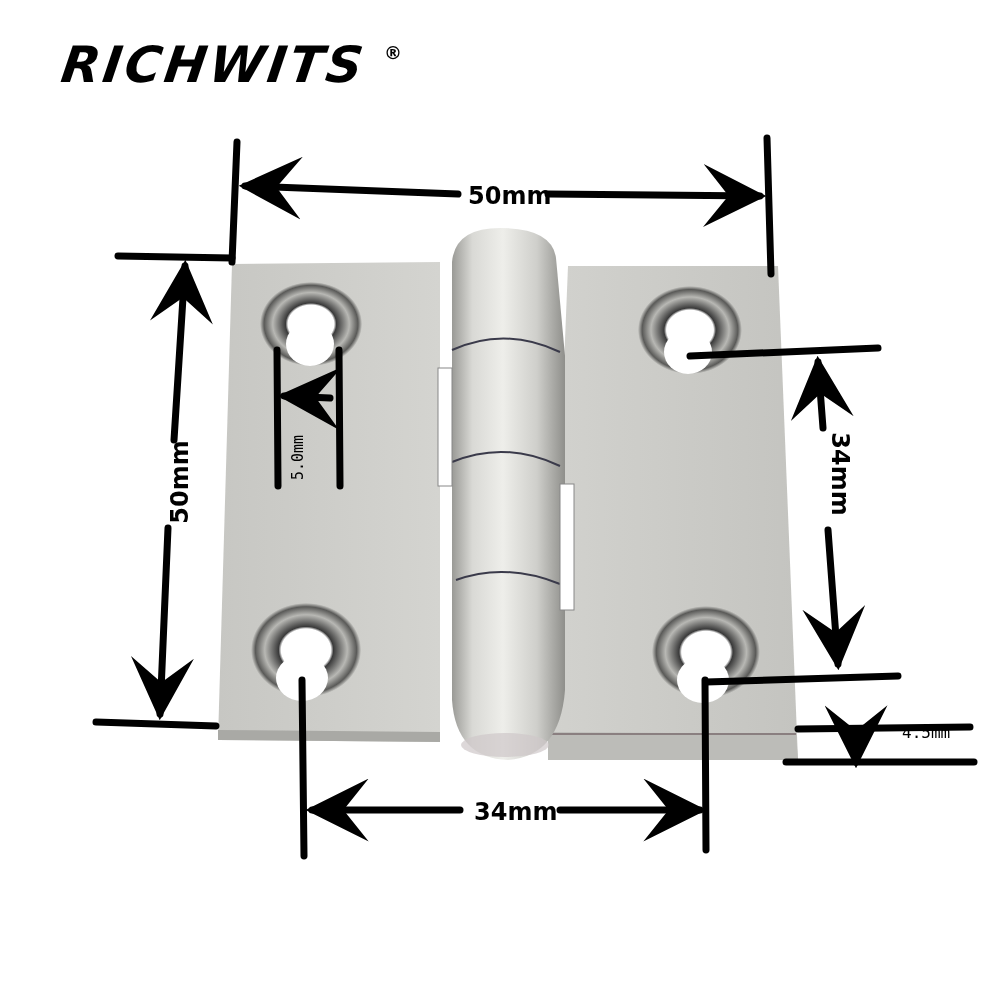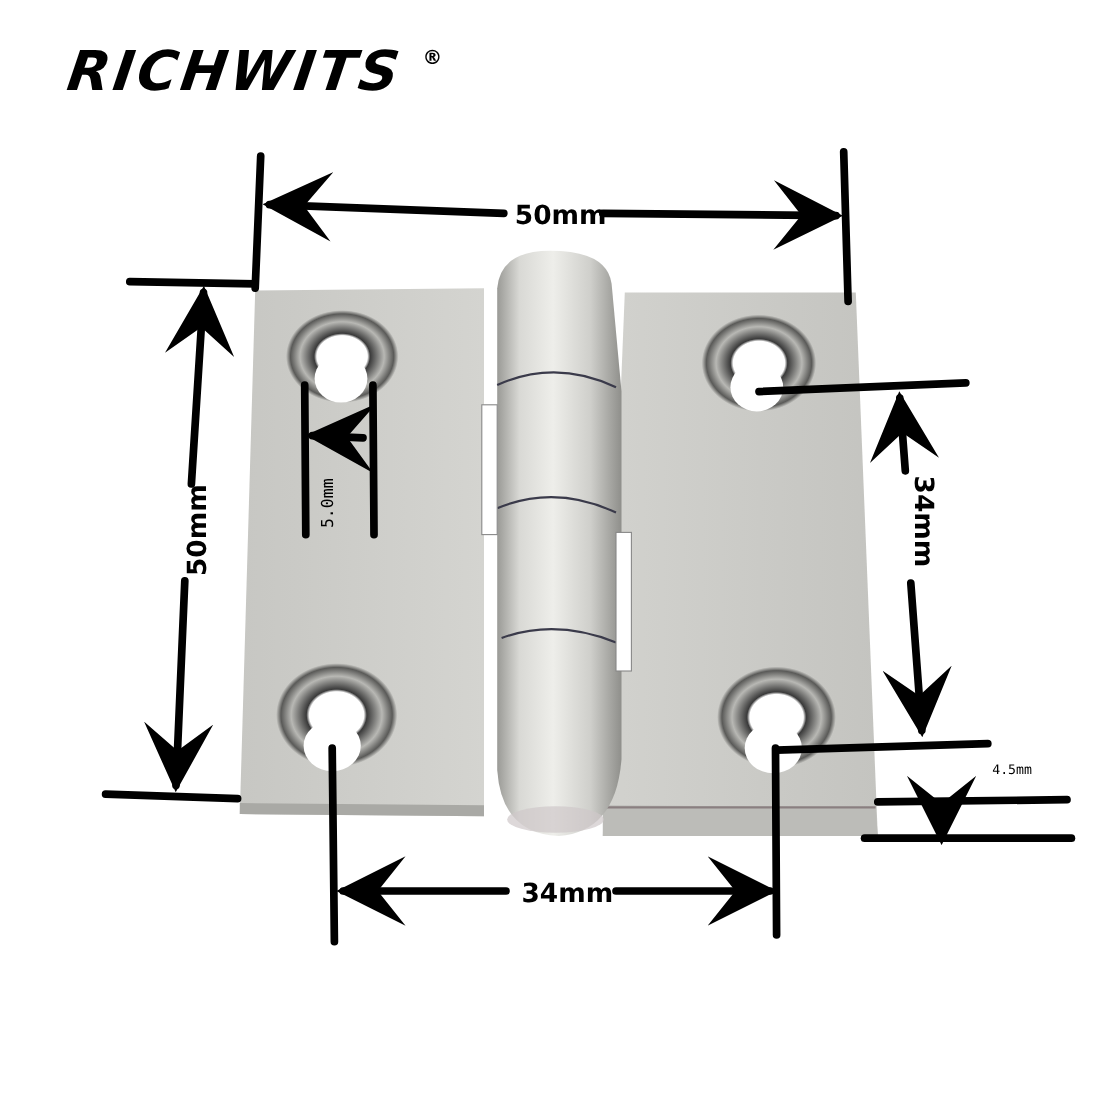--- a/index.html
+++ b/index.html
@@ -113,13 +113,13 @@
     <line x1="786" y1="762" x2="974" y2="762"></line>
     <line x1="856" y1="731" x2="856" y2="762" marker-end="url(#ah)"></line>
   </g>
 </svg>
 
 <div class="lbl" style="left:468px;top:184px;font-size:24px;">50mm</div>
 <div class="lbl" style="left:138px;top:470px;font-size:24px;transform:rotate(-90deg);transform-origin:center;">50mm</div>
 <div class="lbl thin" style="left:276px;top:450px;font-size:15px;transform:rotate(-90deg);transform-origin:center;">5.0mm</div>
 <div class="lbl" style="left:798px;top:462px;font-size:24px;transform:rotate(90deg);transform-origin:center;">34mm</div>
 <div class="lbl" style="left:474px;top:800px;font-size:24px;">34mm</div>
-<div class="lbl thin" style="left:902px;top:694px;font-size:12px;">4.5mm</div>
+<div class="lbl thin" style="left:902px;top:725px;font-size:16px;">4.5mm</div>
 
 </body></html>

